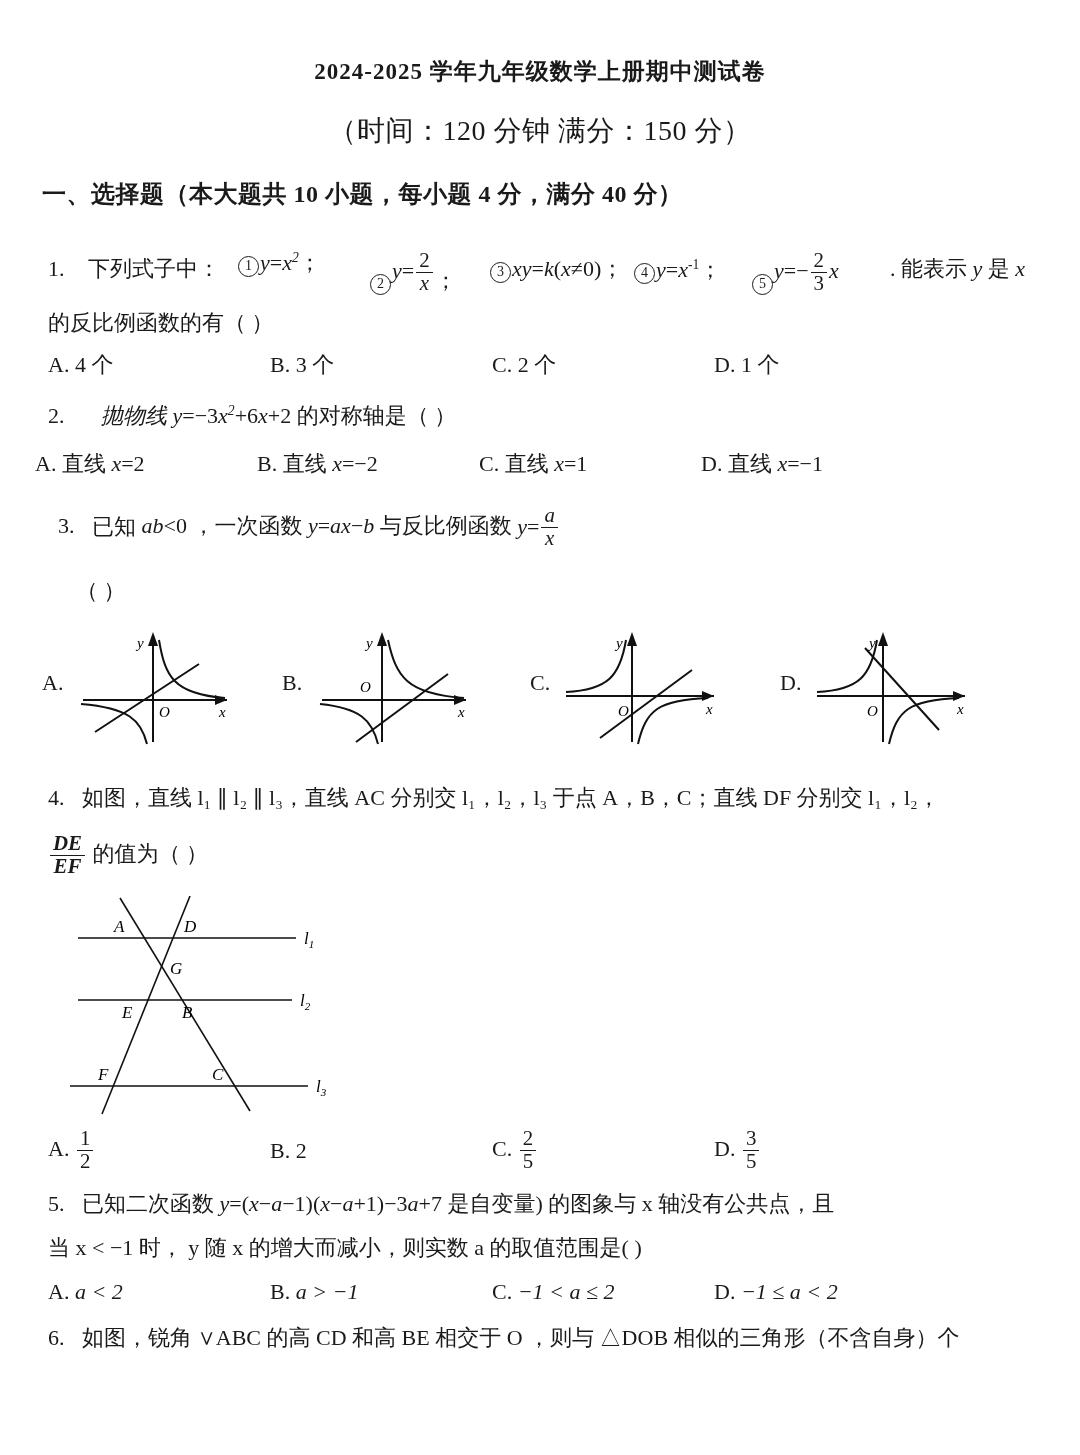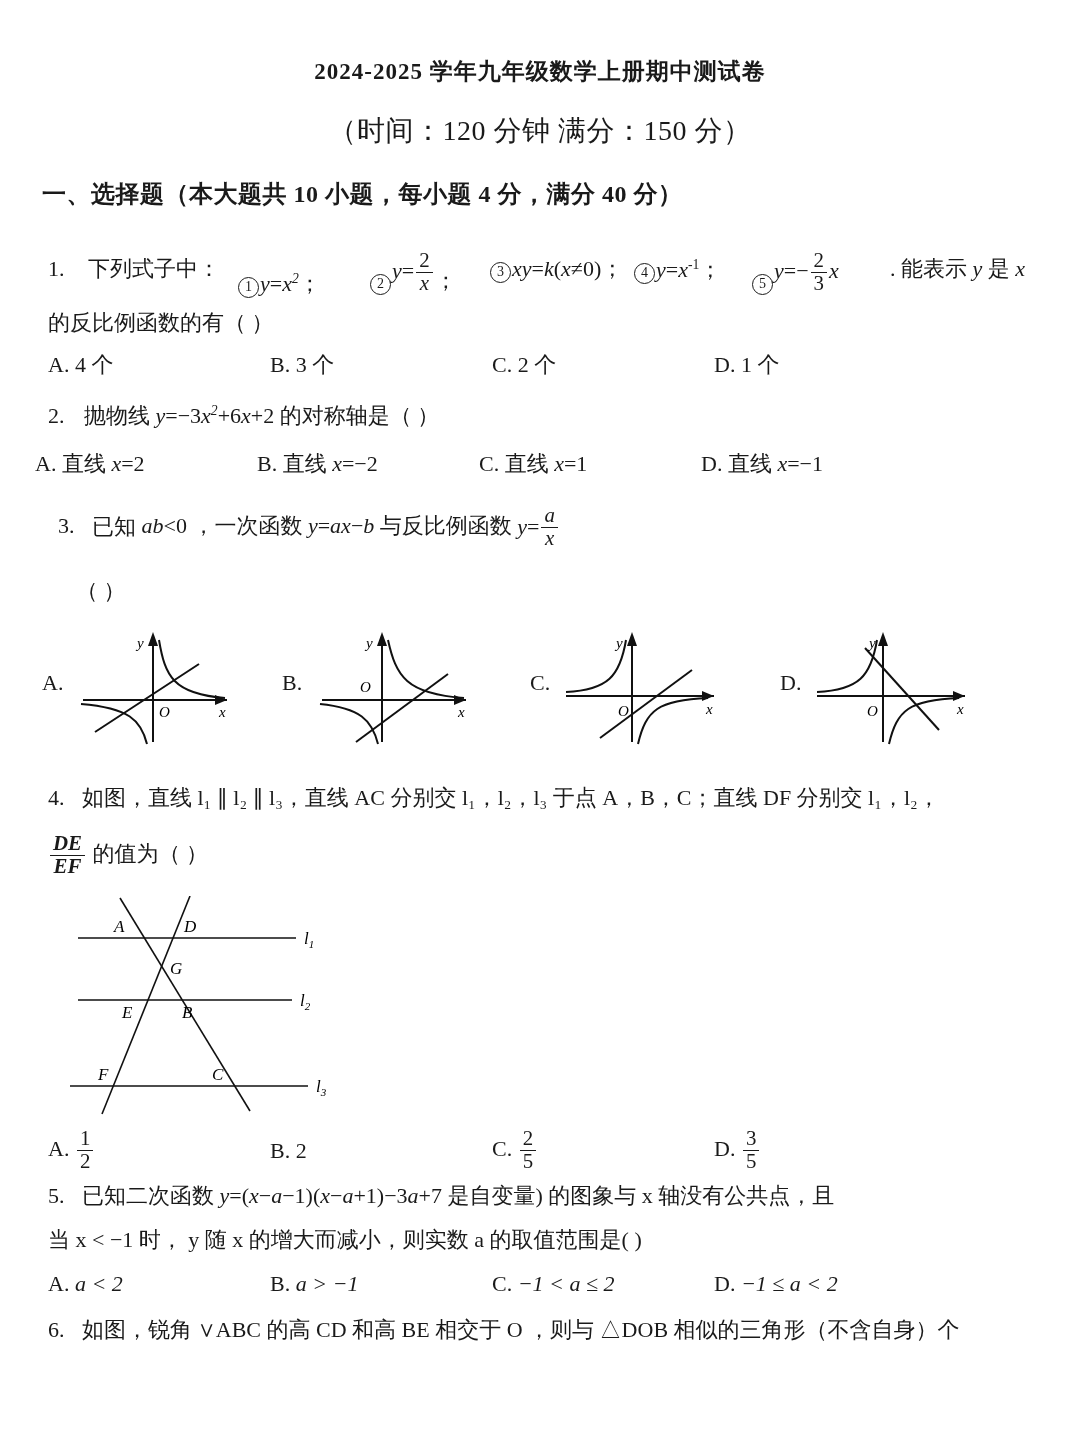--- a/index.html
+++ b/index.html
@@ -62,40 +62,40 @@
 <div class="page">
 
   <div class="doc-title">2024-2025 学年九年级数学上册期中测试卷</div>
   <div class="doc-subtitle">（时间：120 分钟  满分：150 分）</div>
   <div class="section-head">一、选择题（本大题共 10 小题，每小题 4 分，满分 40 分）</div>
 
   <div class="q" style="margin-top:26px;">
     <div class="qline" style="position:relative; height:62px;">
       <span style="position:absolute;left:48px;top:22px;">1.</span>
       <span style="position:absolute;left:88px;top:22px;">下列式子中：</span>
-      <span style="position:absolute;left:238px;top:36px;"><span class="circ">1</span><span class="mi">y</span><span class="mn">=</span><span class="mi">x</span><span class="sup">2</span><span class="mn">；</span></span>
+      <span style="position:absolute;left:238px;top:15px;"><span class="circ">1</span><span class="mi">y</span><span class="mn">=</span><span class="mi">x</span><span class="sup">2</span><span class="mn">；</span></span>
       <span style="position:absolute;left:370px;top:14px;"><span class="circ" style="vertical-align:-6px;">2</span><span class="raise" style="vertical-align:4px;"><span class="mi">y</span><span class="mn">=</span><span class="frac"><span class="num mn">2</span><span class="den mi">x</span></span></span><span class="mn" style="vertical-align:-6px;">；</span></span>
       <span style="position:absolute;left:490px;top:22px;"><span class="circ">3</span><span class="mi">xy</span><span class="mn">=</span><span class="mi">k</span><span class="mn">(</span><span class="mi">x</span><span class="mn">≠0)</span><span class="mn">；</span></span>
       <span style="position:absolute;left:634px;top:22px;"><span class="circ">4</span><span class="mi">y</span><span class="mn">=</span><span class="mi">x</span><span class="supn">-1</span><span class="mn">；</span></span>
       <span style="position:absolute;left:752px;top:14px;"><span class="circ" style="vertical-align:-6px;">5</span><span class="raise" style="vertical-align:4px;"><span class="mi">y</span><span class="mn">=−</span><span class="frac"><span class="num mn">2</span><span class="den mn">3</span></span><span class="mi">x</span></span></span>
       <span style="position:absolute;left:890px;top:22px;">. 能表示 <span class="mi">y</span> 是 <span class="mi">x</span></span>
     </div>
     <div class="qline" style="padding-top:14px;">的反比例函数的有（    ）</div>
     <div class="opts" style="padding-top:20px;font-family:Liberation Serif, serif;">
       <div style="width:222px;"><span class="optlabel">A.</span> <span>4 个</span></div>
       <div style="width:222px;"><span class="optlabel">B.</span> <span>3 个</span></div>
       <div style="width:222px;"><span class="optlabel">C.</span> <span>2 个</span></div>
       <div><span class="optlabel">D.</span> <span>1 个</span></div>
     </div>
   </div>
 
   <div class="q" style="margin-top:28px;">
     <div class="qline">
       <span>2.</span>
-      <span style="margin-left:14px;">抛物线</span>
+      <span style="margin-left:31px;font-style:italic;">抛物线</span>
       <span><span class="mi">y</span><span class="mn">=−3</span><span class="mi">x</span><span class="sup">2</span><span class="mn">+6</span><span class="mi">x</span><span class="mn">+2</span></span>
       <span>的对称轴是（     ）</span>
     </div>
     <div class="opts" style="padding-top:26px;padding-left:35px;">
       <div style="width:222px;"><span>A.</span> <span>直线</span><span class="mi"> x</span><span class="mn">=2</span></div>
       <div style="width:222px;"><span>B.</span> <span>直线</span><span class="mi"> x</span><span class="mn">=−2</span></div>
       <div style="width:222px;"><span>C.</span> <span>直线</span><span class="mi"> x</span><span class="mn">=1</span></div>
       <div><span>D.</span> <span>直线</span><span class="mi"> x</span><span class="mn">=−1</span></div>
     </div>
   </div>
@@ -214,21 +214,21 @@
     </div>
 
     <div class="opts" style="padding-top:12px; align-items:center;">
       <div style="width:222px;"><span>A.</span> <span class="frac"><span class="num mn">1</span><span class="den mn">2</span></span></div>
       <div style="width:222px;"><span>B.</span> <span class="mn">2</span></div>
       <div style="width:222px;"><span>C.</span> <span class="frac"><span class="num mn">2</span><span class="den mn">5</span></span></div>
       <div><span>D.</span> <span class="frac"><span class="num mn">3</span><span class="den mn">5</span></span></div>
     </div>
   </div>
 
-  <div class="q" style="margin-top:12px;">
+  <div class="q" style="margin-top:20px;">
     <div class="qline">
       <span>5.</span>
       <span style="margin-left:12px;">已知二次函数</span>
       <span><span class="mi">y</span><span class="mn">=(</span><span class="mi">x</span><span class="mn">−</span><span class="mi">a</span><span class="mn">−1)(</span><span class="mi">x</span><span class="mn">−</span><span class="mi">a</span><span class="mn">+1)−3</span><span class="mi">a</span><span class="mn">+7</span></span>
       <span>是自变量) 的图象与 x 轴没有公共点，且</span>
     </div>
     <div class="qline" style="padding-top:22px;">当 x &lt; −1 时， y 随 x 的增大而减小，则实数 a 的取值范围是(      )</div>
     <div class="opts" style="padding-top:22px;">
       <div style="width:222px;"><span>A.</span> <span class="mi">a &lt; 2</span></div>
       <div style="width:222px;"><span>B.</span> <span class="mi">a &gt; −1</span></div>

